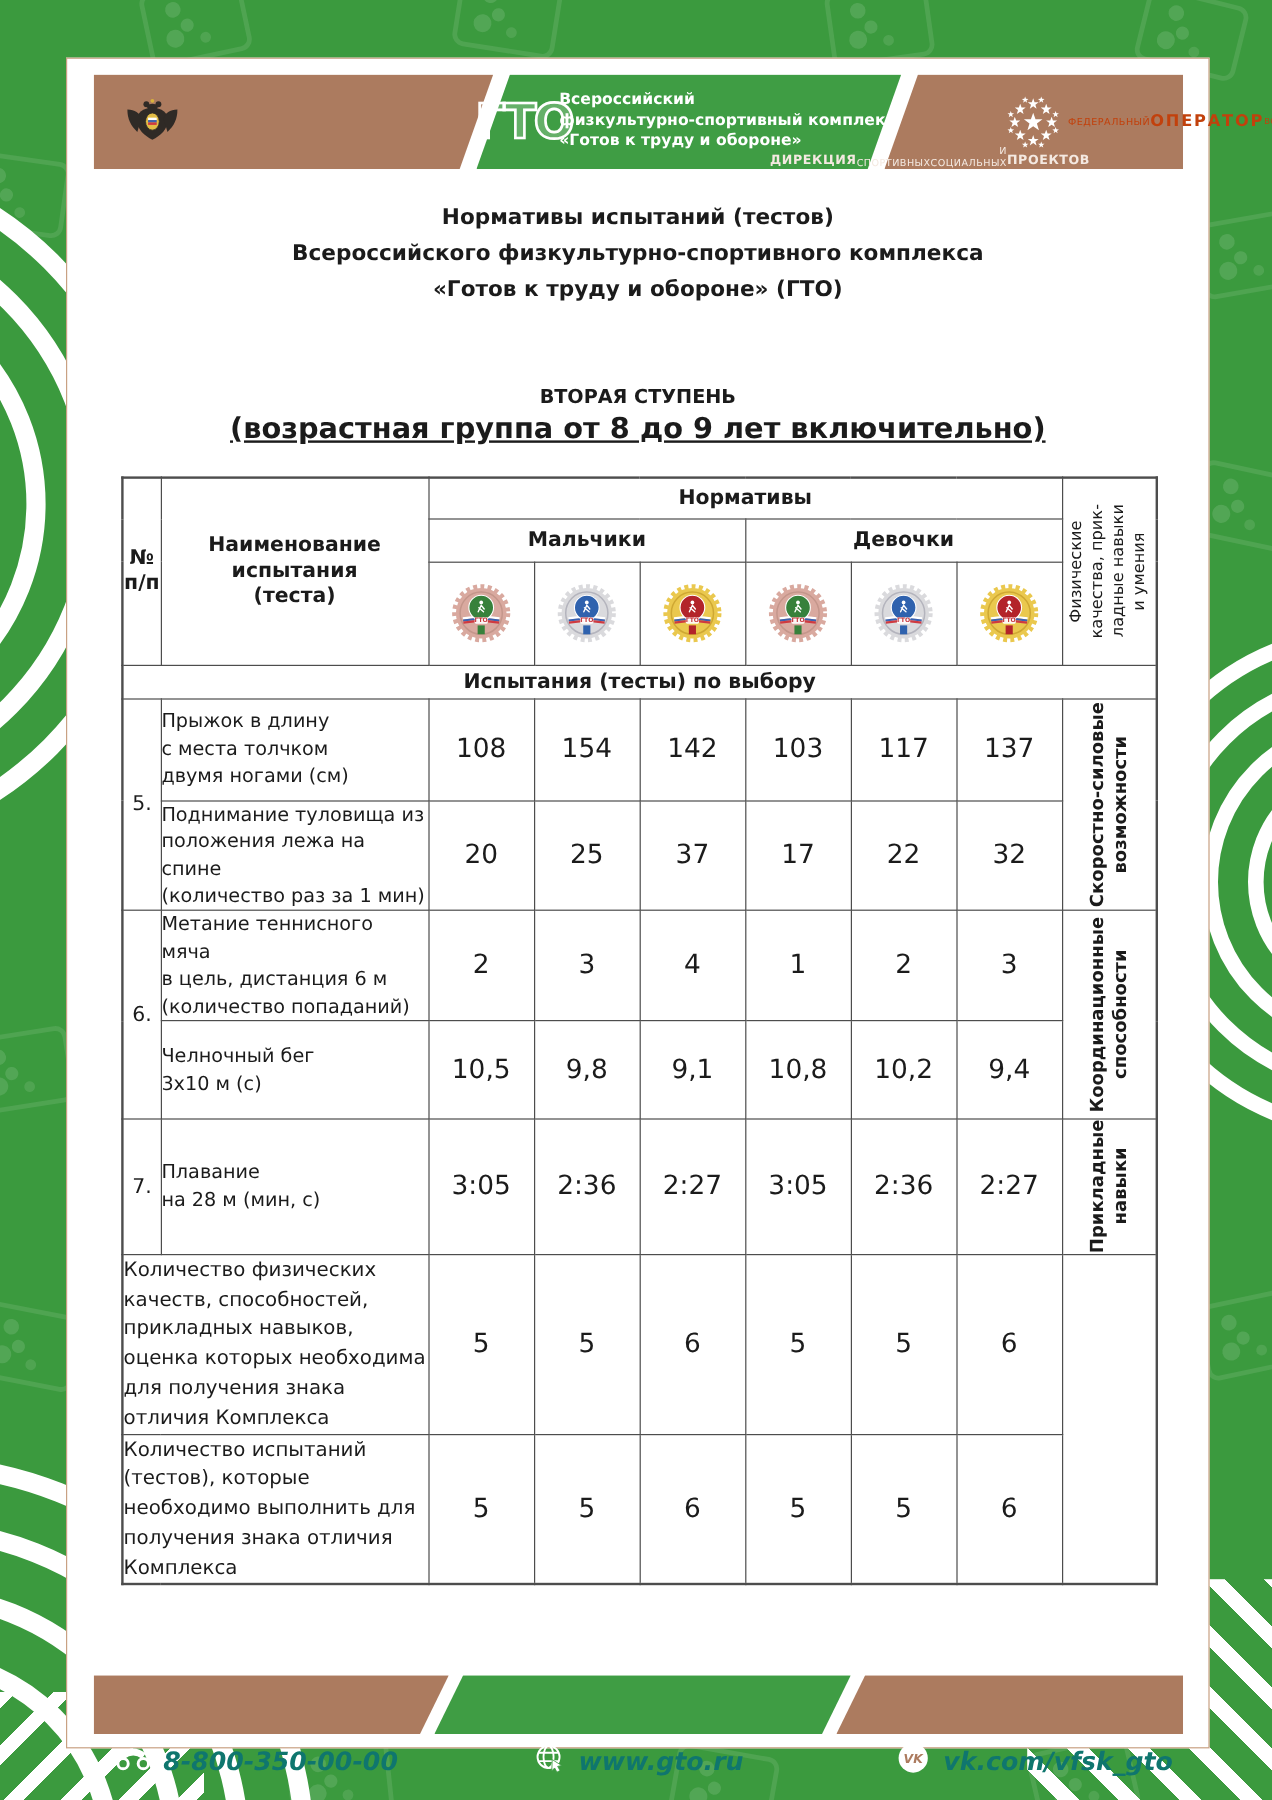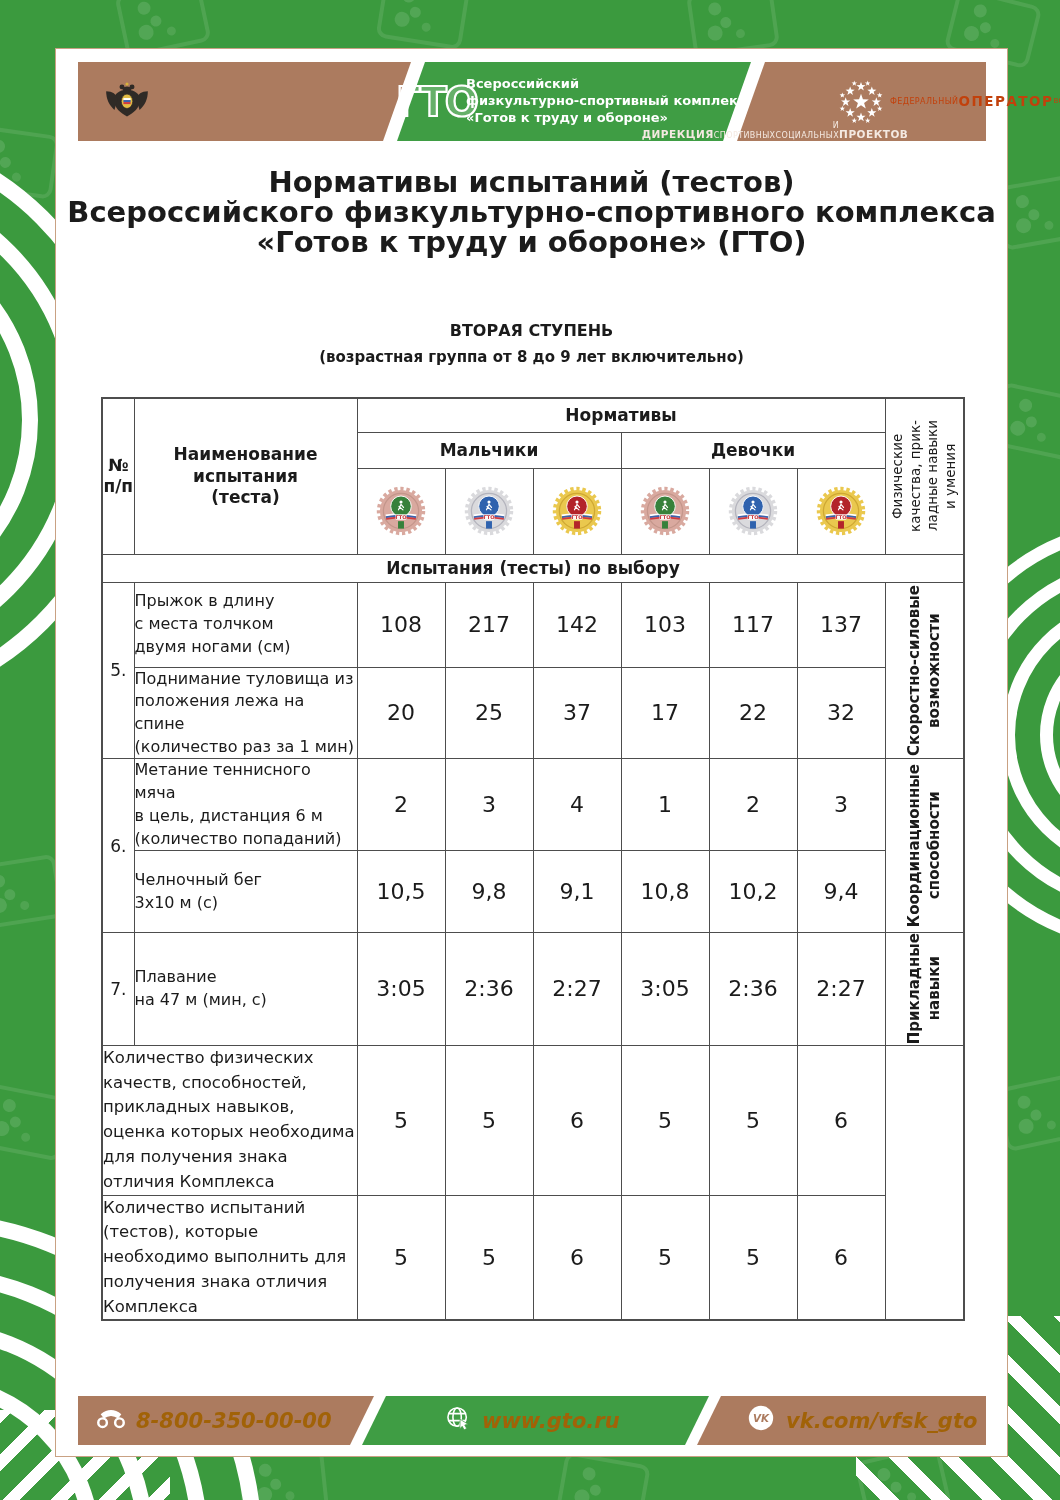--- a/index.html
+++ b/index.html
@@ -43,24 +43,24 @@
   .star-emblem { left:760px; }
   .oper-text { left:812px; flex-direction:row; align-items:center; justify-content:center;
     color:#c2410c; line-height:1.25; }
   .sz-a { font-size:10.5px; font-weight:bold; letter-spacing:.5px; }
   .sz-b { font-size:8px; letter-spacing:.4px; }
   .sz-c { font-size:13.5px; font-weight:bold; letter-spacing:1.5px; }
   .sz-d { font-size:7px; letter-spacing:.3px; }
 
   
   .titles { position:absolute; top:118px; left:0; right:0; text-align:center;
-    font-size:29px; font-weight:bold; color:#1b1b1b; line-height:30px; white-space:pre-line; }
+    font-size:18px; font-weight:bold; color:#1b1b1b; line-height:30px; white-space:pre-line; }
   .stage { position:absolute; top:268px; left:0; right:0; text-align:center; color:#1b1b1b; }
   .stage-line1 { font-size:16px; font-weight:bold; line-height:27px; }
-  .stage-line2 { font-size:15px; font-weight:bold; line-height:27px; }
+  .stage-line2 { font-size:24px; font-weight:bold; line-height:27px;text-decoration:underline; }
 
   
   table.norms { position:absolute; left:45px; top:348px; width:862px; border-collapse:collapse;
     table-layout:fixed; color:#1b1b1b; border:2px solid #4d4d4d; }
   table.norms td, table.norms th { border:1px solid #4d4d4d; vertical-align:middle; padding:0; }
   th { font-size:17px; font-weight:bold; white-space:pre-line; line-height:1.25; }
   .section { font-size:17px; font-weight:bold; text-align:center; }
   .name-cell { font-size:16px; line-height:1.42; text-align:left; padding:6px 6px 6px 13px; white-space:pre-line; }
   .val { font-size:22px; text-align:center; }
   .num { font-size:17px; text-align:center; }
@@ -71,21 +71,21 @@
   .vtext { writing-mode:vertical-rl; transform:rotate(180deg); white-space:pre-line; text-align:center; line-height:1.3; }
   .vtext.quality { font-weight:bold; font-size:15px; }
   .vtext.small { font-size:13.5px; font-weight:normal; }
 
   
   .footerbar { position:absolute; left:22px; top:1347px; width:908px; height:49px; }
   .fseg1 { clip-path:polygon(0 0, 296px 0, 272px 100%, 0 100%); }
   .fseg2 { clip-path:polygon(308px 0, 631px 0, 607px 100%, 284px 100%); }
   .fseg3 { clip-path:polygon(643px 0, 908px 0, 908px 100%, 619px 100%); }
   .f-item { position:absolute; height:100%; display:flex; align-items:center; gap:10px;
-    color:#a16207; font-size:21px; font-weight:bold; font-style:italic; }
+    color:#0f766e; font-size:21px; font-weight:bold; font-style:italic;margin-top:47px; }
   .f-phone { left:18px; }
   .f-web { left:366px; }
   .f-vk { left:668px; }
 </style>
 </head>
 <body>
 
 <div class="decor" style="position:absolute;inset:0;">
 
   <div class="ring" style="left:-358px;top:222px;width:396px;height:396px;border-width:16px;"></div>
@@ -359,21 +359,21 @@
     <tr style="height:28px">
       <td colspan="9" class="section">Испытания (тесты) по выбору</td>
     </tr>
 
     <tr style="height:85px">
       <td class="num" rowspan="2">5.</td>
       <td class="name-cell">Прыжок в длину
 с места толчком
 двумя ногами (см)</td>
       <td class="val">108</td>
-      <td class="val">217</td>
+      <td class="val">154</td>
       <td class="val">142</td>
       <td class="val">103</td>
       <td class="val">117</td>
       <td class="val">137</td>
       <td rowspan="2">
         <div class="vwrap">
               <div class="vtext quality">Скоростно-силовые
 возможности</div>
             </div>
       </td>
@@ -415,21 +415,21 @@
       <td class="val">9,8</td>
       <td class="val">9,1</td>
       <td class="val">10,8</td>
       <td class="val">10,2</td>
       <td class="val">9,4</td>
     </tr>
 
     <tr style="height:105px">
       <td class="num">7.</td>
       <td class="name-cell">Плавание
-на 47 м (мин, с)</td>
+на 28 м (мин, с)</td>
       <td class="val">3:05</td>
       <td class="val">2:36</td>
       <td class="val">2:27</td>
       <td class="val">3:05</td>
       <td class="val">2:36</td>
       <td class="val">2:27</td>
       <td>
         <div class="vwrap">
               <div class="vtext quality">Прикладные
 навыки</div>

